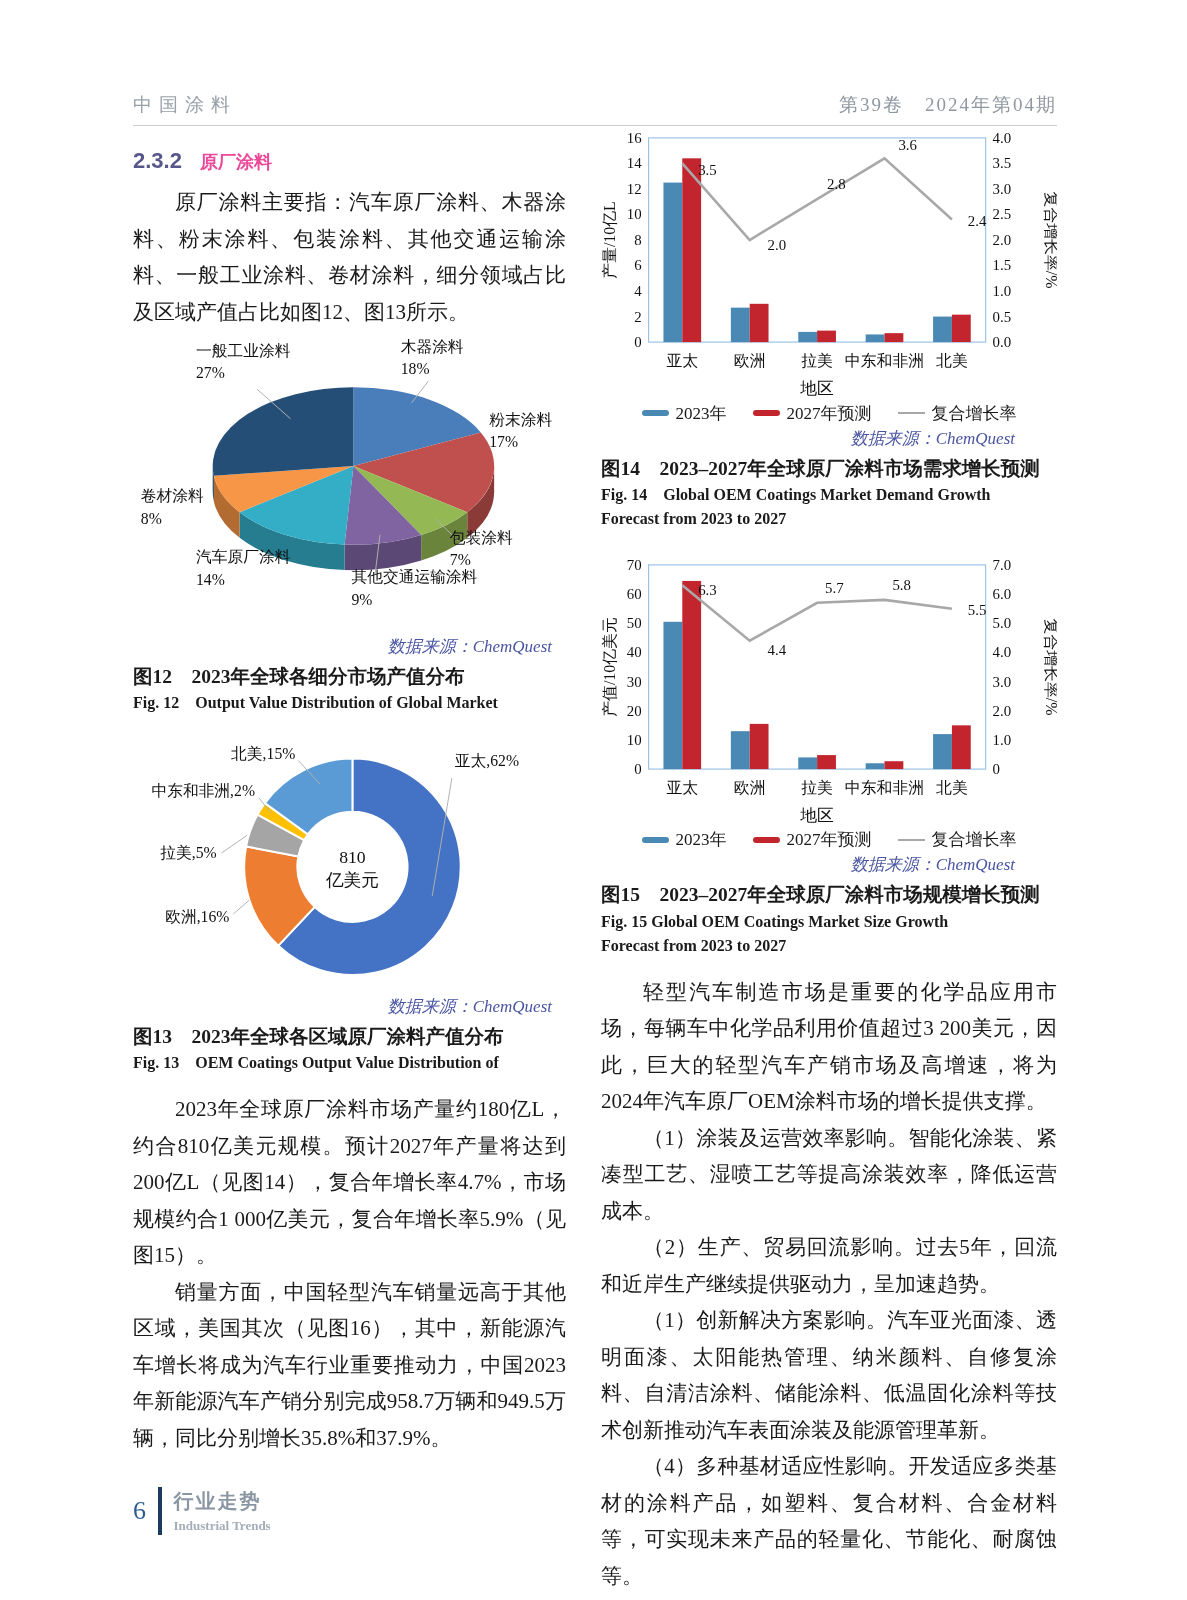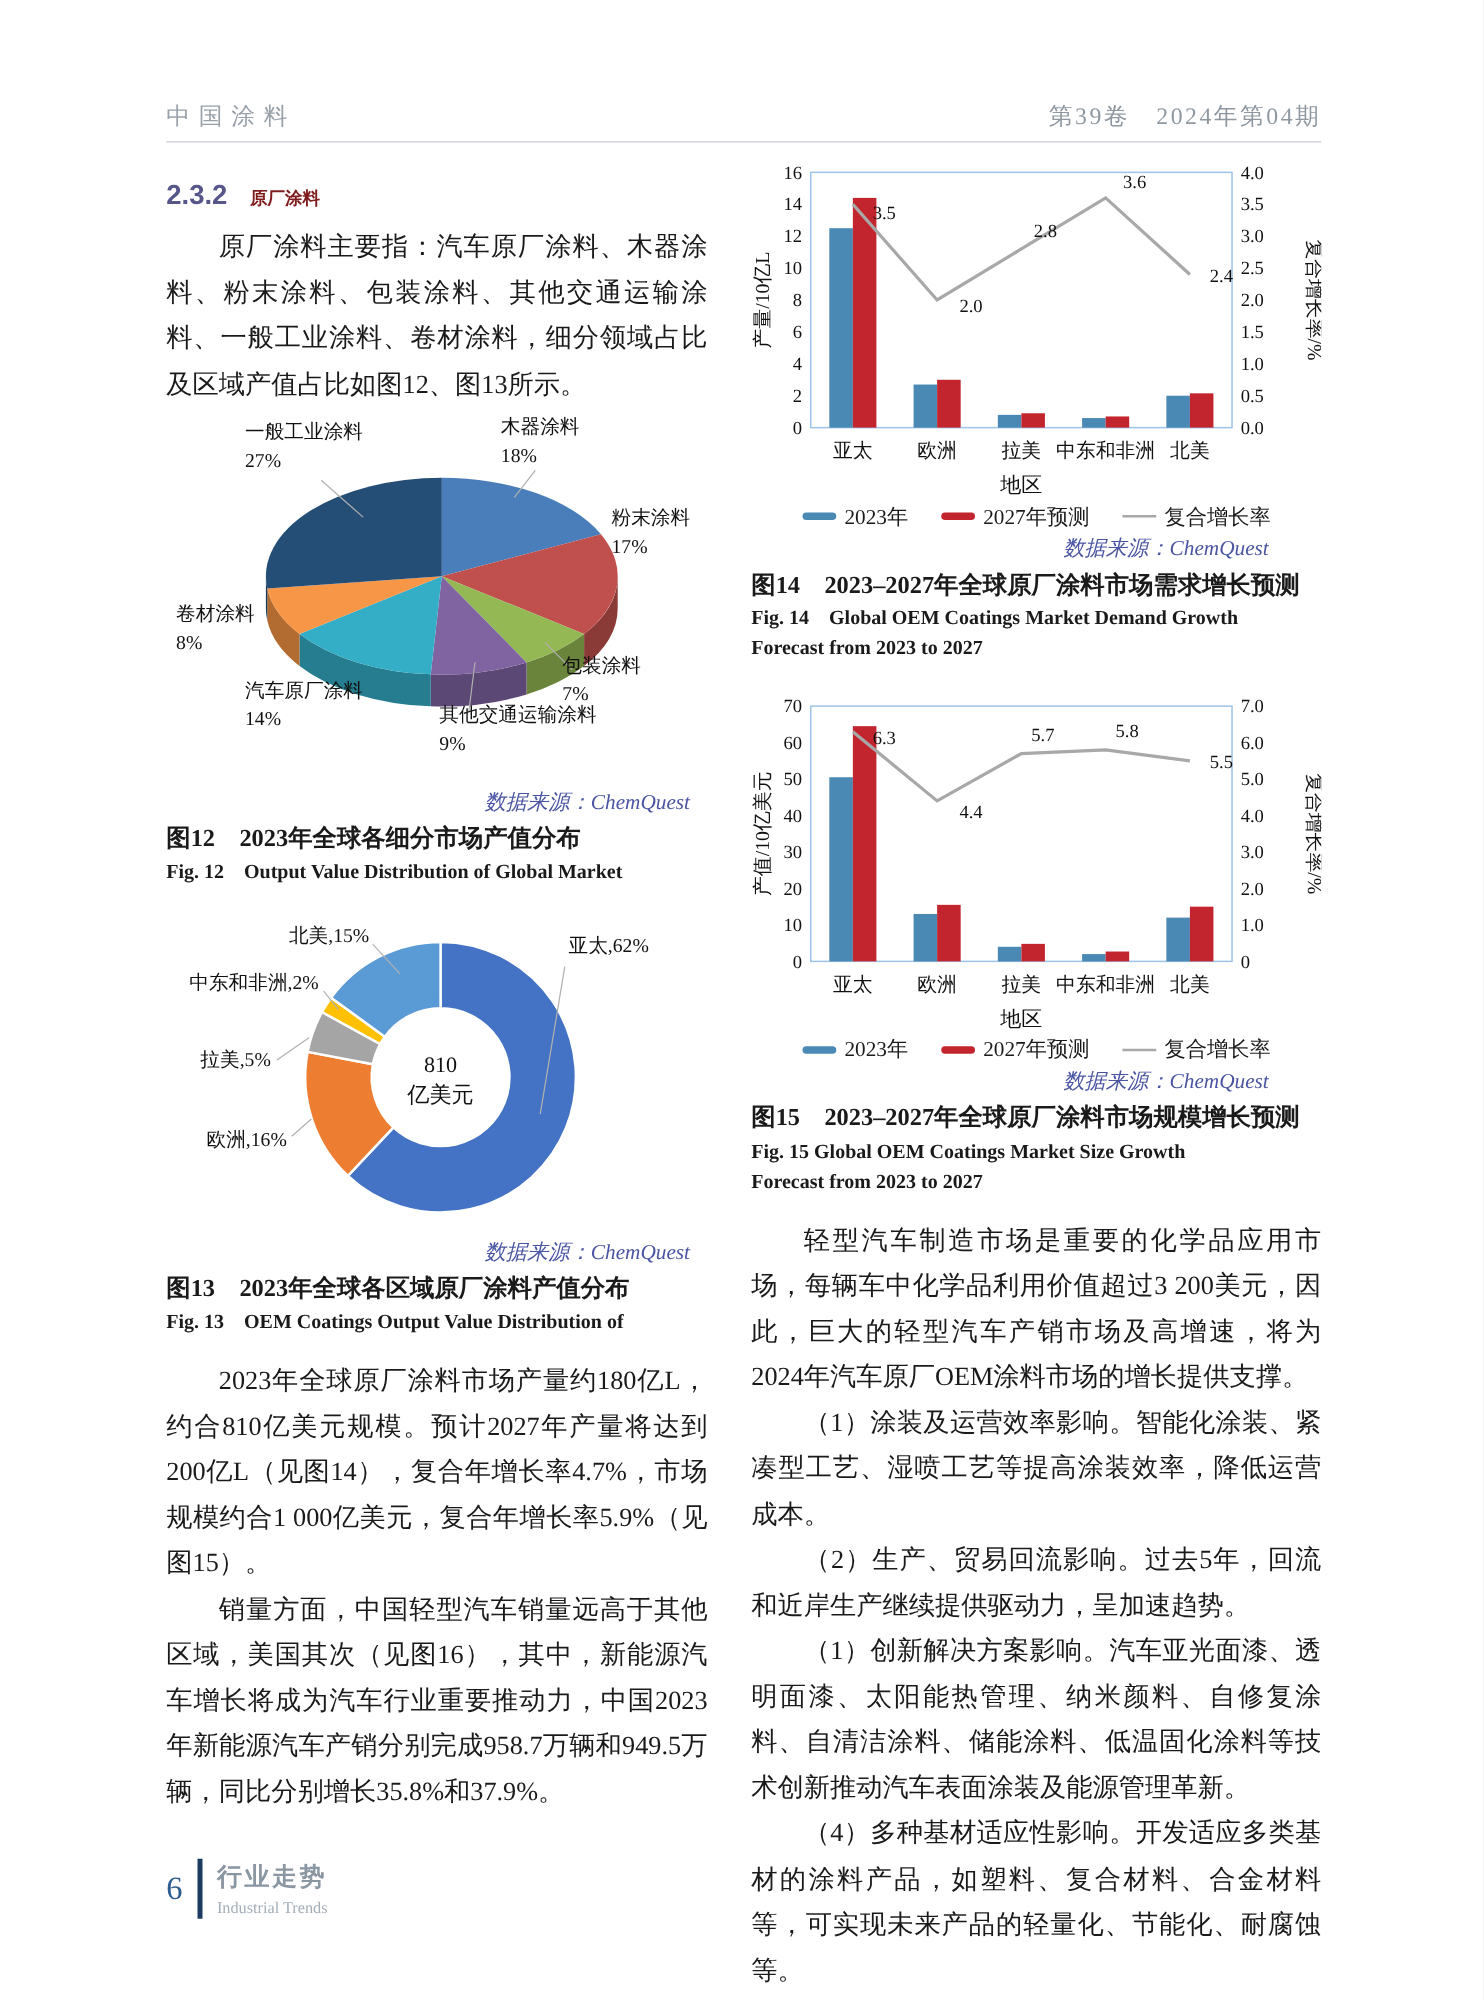--- a/index.html
+++ b/index.html
@@ -1,50 +1,50 @@
 <!DOCTYPE html>
 <html><head>
 <meta charset="utf-8">
 <style>
   html,body{margin:0;padding:0;background:#e8e8e8;}
   .page{position:relative;width:1187px;height:1600px;background:#ffffff;margin:0 auto;overflow:hidden;
         font-family:"Liberation Serif","DejaVu Serif",serif;color:#1a1a1a;}
   
-  .hdr{position:absolute;left:133px;top:80px;width:924px;display:flex;justify-content:space-between;
+  .hdr{position:absolute;left:133px;top:92px;width:924px;display:flex;justify-content:space-between;
        align-items:flex-end;border-bottom:1.5px solid #c7ccd2;padding-bottom:7px;}
   .hdr .journal{font-size:19px;color:#98a1a9;letter-spacing:7px;}
   .hdr .issue{font-size:19px;color:#8f98a1;letter-spacing:2px;}
   
   .col-left{position:absolute;left:133px;top:126px;width:433px;}
   .col-right{position:absolute;left:601px;top:126px;width:456px;}
   .section-h{display:flex;gap:18px;align-items:baseline;margin:4px 0 10px 0;
              font-family:"Liberation Sans","DejaVu Sans",sans-serif;}
   .section-num{font-size:22px;font-weight:700;color:#56568a;}
-  .section-title{font-size:14px;font-weight:600;color:#7f1d1d;margin-top:20px;}
+  .section-title{font-size:18px;font-weight:600;color:#ec4899;margin-top:20px;}
   p.body{font-size:21px;line-height:36.5px;text-align:justify;margin:0;text-indent:2em;}
   figure{margin:0;padding:0;}
   .chart-svg{display:block;width:100%;height:auto;}
   .source{font-size:17px;font-style:italic;color:#4a55a2;text-align:right;margin-top:2px;}
   .col-left .source{padding-right:14px;}
   .col-right .source{padding-right:42px;}
   .cap{text-align:left;font-weight:700;line-height:1.5;margin-top:4px;}
   .cap .zh{font-size:19.5px;}
   .cap .en{font-size:16px;}
   .legend{display:flex;justify-content:center;align-items:center;gap:10px;font-size:17px;margin-top:2px;}
   .legend .item{display:flex;align-items:center;gap:7px;margin:0 8px;}
   .sw{display:inline-block;width:27px;height:6px;border-radius:3px;}
   .sw-line{height:2.5px;border-radius:0;}
   .fig-block{margin-top:8px;}
   .para-block{margin-top:16px;}
   
   .footer{position:absolute;left:133px;top:1487px;display:flex;align-items:center;}
   .footer .pg{font-size:26px;color:#2d5d90;margin-right:12px;font-family:"Liberation Serif",serif;}
   .footer .vbar{width:3.5px;height:48px;background:#1d3a63;margin-right:12px;}
   .footer .zh{font-size:20px;font-weight:700;color:#8b96a3;font-family:"Liberation Sans","DejaVu Sans",sans-serif;letter-spacing:2px;}
-  .footer .en{font-size:13px;font-weight:400;color:#a4aeb8;margin-top:3px;}
+  .footer .en{font-size:13px;font-weight:700;color:#a4aeb8;margin-top:3px;}
 </style>
 </head>
 <body>
 
 <div class="page">
 
   <div class="hdr">
     <span class="journal">中国涂料</span>
     <span class="issue">第39卷　2024年第04期</span>
   </div>

